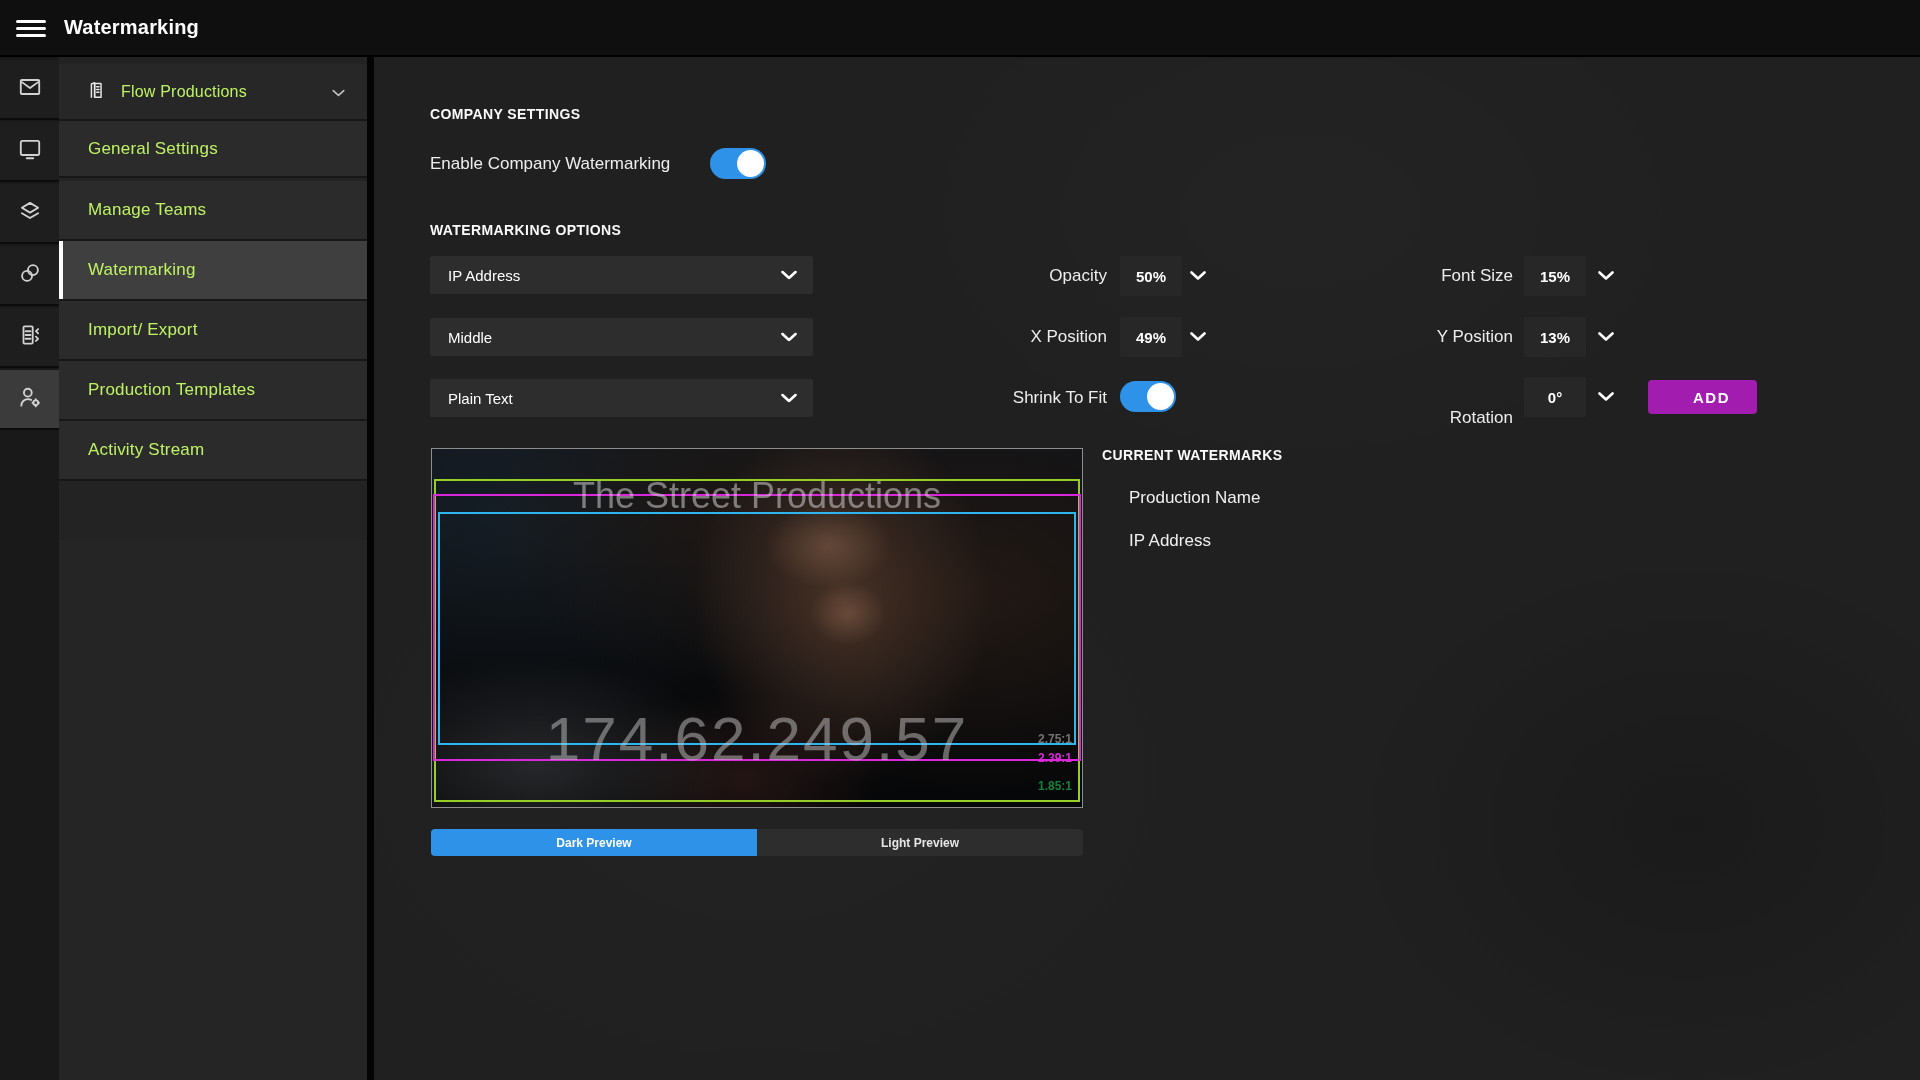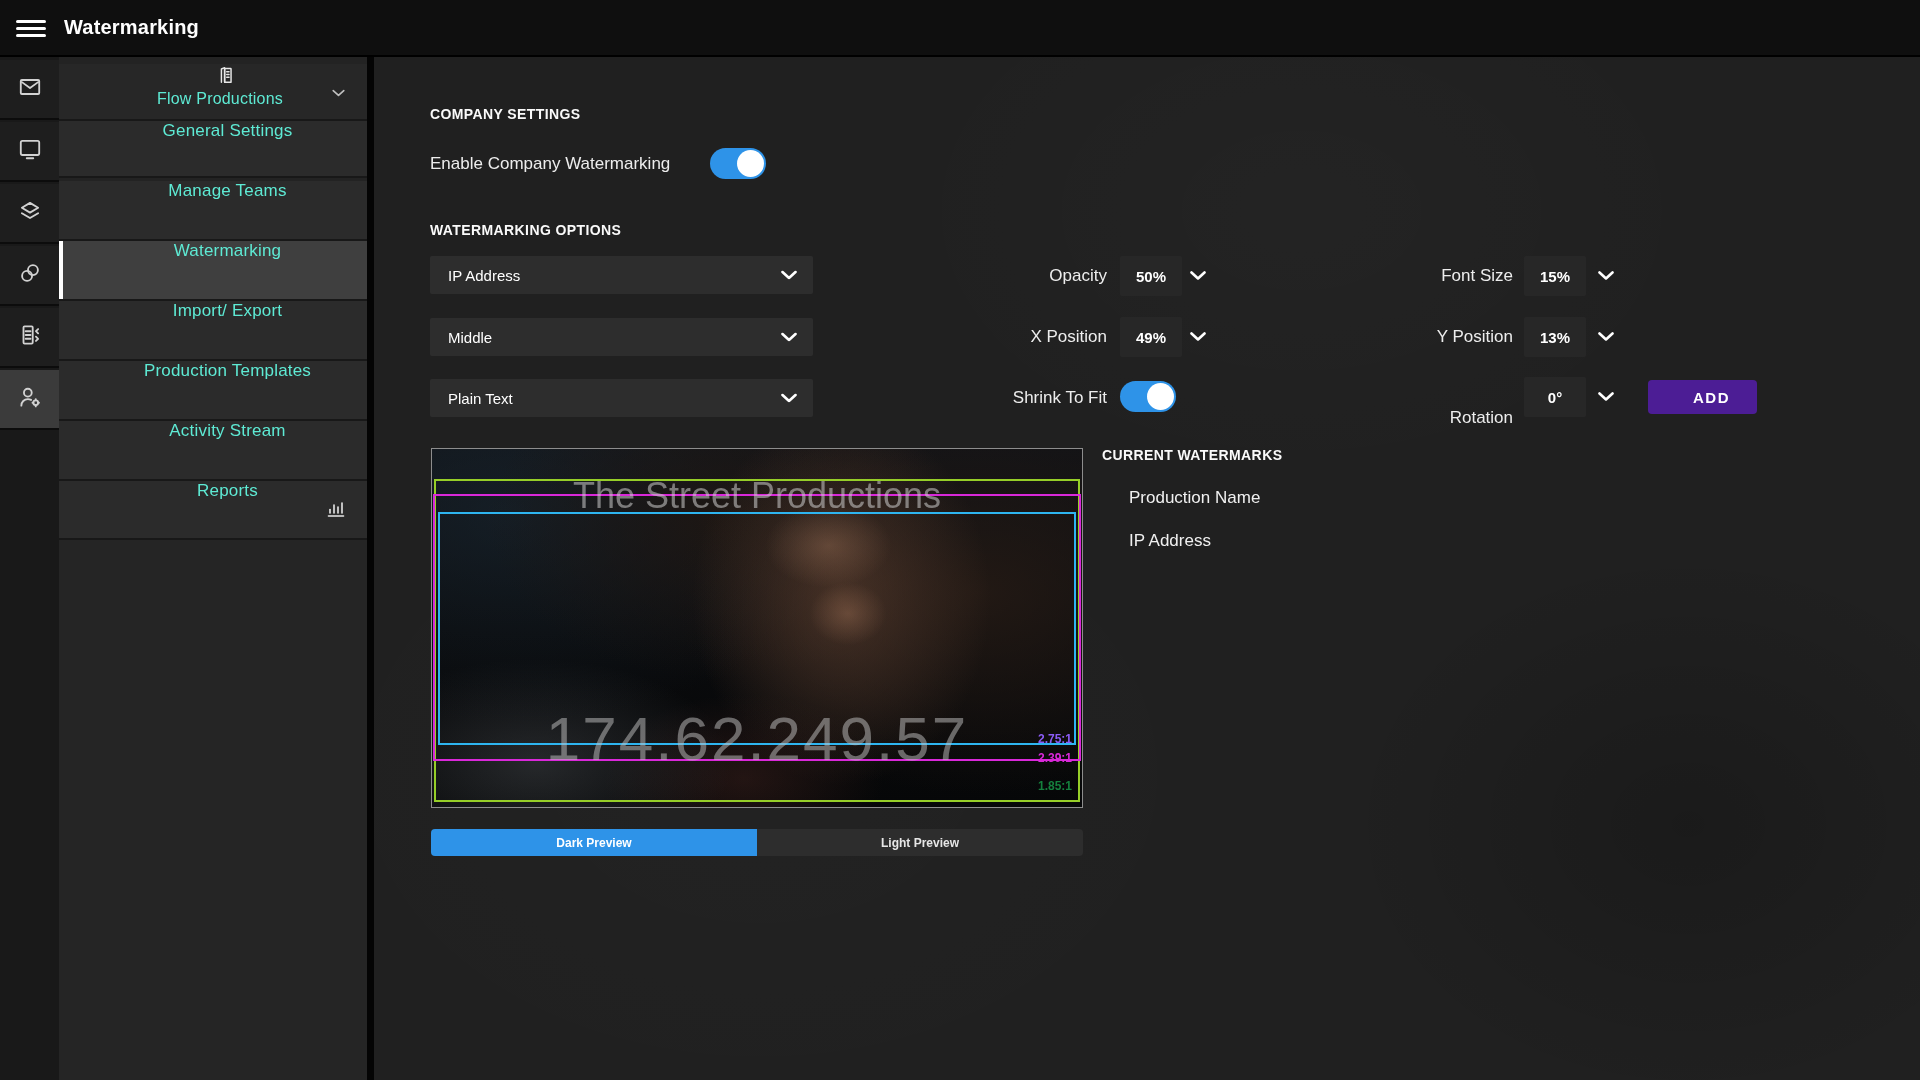--- a/index.html
+++ b/index.html
@@ -13,21 +13,21 @@
   .topbar-title { position:absolute; left:64px; top:16px; font-size:20px; font-weight:700; color:#fff; letter-spacing:.2px; }
 
   
   .rail { position:absolute; left:0; top:57px; width:59px; height:1023px; background:#191919; }
   .rail-cell { position:absolute; left:0; width:59px; height:60px; background:#1e1e1e; border-bottom:2px solid #0c0c0c; display:flex; align-items:center; justify-content:center; cursor:pointer; }
   .rail-cell.active { background:#3b3b3b; }
   .rail-cell svg { stroke:#d2d2d2; fill:none; stroke-width:1.7; stroke-linecap:round; stroke-linejoin:round; }
 
   
   .sidebar { position:absolute; left:59px; top:57px; width:308px; height:1023px; background:#232323; }
-  .side-row { position:absolute; left:0; width:308px; background:#2b2b2b; border-bottom:2px solid #181818; display:flex; align-items:center; cursor:pointer; color:#5eead4;flex-direction:column; }
+  .side-row { position:absolute; left:0; width:308px; background:#2b2b2b; border-bottom:2px solid #181818; display:flex; align-items:center; cursor:pointer; color:#bef264; }
   .side-row .lbl { margin-left:29px; font-size:17px; font-weight:400; letter-spacing:.2px; }
   .side-row.selected { background:#3f3f3f; }
   .sel-bar { position:absolute; left:0; top:0; bottom:0; width:4px; background:#fff; }
   .ws-row { background:#272727; }
   .ws-row .ws-icon { margin-left:26px; }
   .ws-row .lbl { margin-left:14px; font-size:16px; }
   .ws-row svg, .side-row svg { stroke:#e8e8e8; fill:none; stroke-width:1.6; stroke-linecap:round; stroke-linejoin:round; }
   .ws-chevron { position:absolute; right:22px; top:50%; transform:translateY(-50%); }
   .row-right-icon { position:absolute; right:20px; top:50%; transform:translateY(-50%); }
   .sidebar-rest { position:absolute; left:0; top:483px; width:308px; height:540px; background:#252525; }
@@ -175,30 +175,20 @@
   </div>
   <div class="side-row" style="top:304px; height:60px;">
     <span class="lbl">Production Templates</span>
   </div>
   <div class="side-row" style="top:244px; height:60px;">
     <span class="lbl">Import/ Export</span>
   </div>
   <div class="side-row" style="top:364px; height:60px;">
     <span class="lbl">Activity Stream</span>
   </div>
-  <div class="side-row" style="top:424px; height:59px;">
-    <span class="lbl">Reports</span>
-    <span class="row-right-icon"><svg width="24" height="24" viewBox="0 0 24 24" fill="none" stroke="#fff" stroke-width="1.8" stroke-linecap="round">
-          <line x1="7" y1="17" x2="7" y2="13.5"></line>
-          <line x1="11" y1="17" x2="11" y2="9"></line>
-          <line x1="15" y1="17" x2="15" y2="11"></line>
-          <line x1="19" y1="17" x2="19" y2="7"></line>
-          <line x1="5.5" y1="20" x2="20.5" y2="20"></line>
-        </svg></span>
-  </div>
 </div>
 
 <div class="divider"></div>
 
 <div class="main"></div>
 
 <div class="sec-heading abs" style="left:430px; top:106px;">COMPANY SETTINGS</div>
 
 <div class="field-label abs" style="left:430px; top:154px;">Enable Company Watermarking</div>
 <div class="toggle" style="left: 710px; top: 148px; background-color: rgb(46, 147, 232);">
@@ -270,30 +260,30 @@
   </span>
 
 <div class="field-label abs" style="left:1346px; top:408px; width:167px; text-align:right;">Rotation</div>
 <div class="val-box" style="left:1524px; top:377px;">0°</div>
 <span class="chev-btn chev" style="left:1598px; top:392px;">
     <svg width="16" height="9" viewBox="0 0 16 9">
       <path d="M1.5 1.5L8 7.5l6.5-6"></path>
     </svg>
   </span>
 
-<button class="add-btn" style="background-color: #4c1d95; padding-left: 18px;">ADD</button>
+<button class="add-btn" style="background-color: #a21caf; padding-left: 18px;">ADD</button>
 
 <div class="preview">
   <div class="preview-img"></div>
   <div class="guide guide-185" style="border-color: rgb(150, 206, 40);"></div>
   <div class="guide guide-239" style="border-color: rgb(217, 40, 217);"></div>
   <div class="guide guide-275" style="border-color: rgb(46, 181, 240);"></div>
   <div class="wm-text wm-title">The Street Productions</div>
   <div class="wm-text wm-ip">174.62.249.57</div>
-  <div class="guide-label gl-275" style="color: #8b5cf6;">2.75:1</div>
+  <div class="guide-label gl-275" style="color: #737373;">2.75:1</div>
   <div class="guide-label gl-239" style="color: rgb(217, 40, 217);">2.39:1</div>
   <div class="guide-label gl-185" style="color: #15803d;">1.85:1</div>
 </div>
 
 <div class="seg">
   <div class="seg-btn selected" style="background-color: rgb(46, 147, 232);">Dark Preview</div>
   <div class="seg-btn">Light Preview</div>
 </div>
 
 <div class="sec-heading abs" style="left:1102px; top:447px;">CURRENT WATERMARKS</div>

